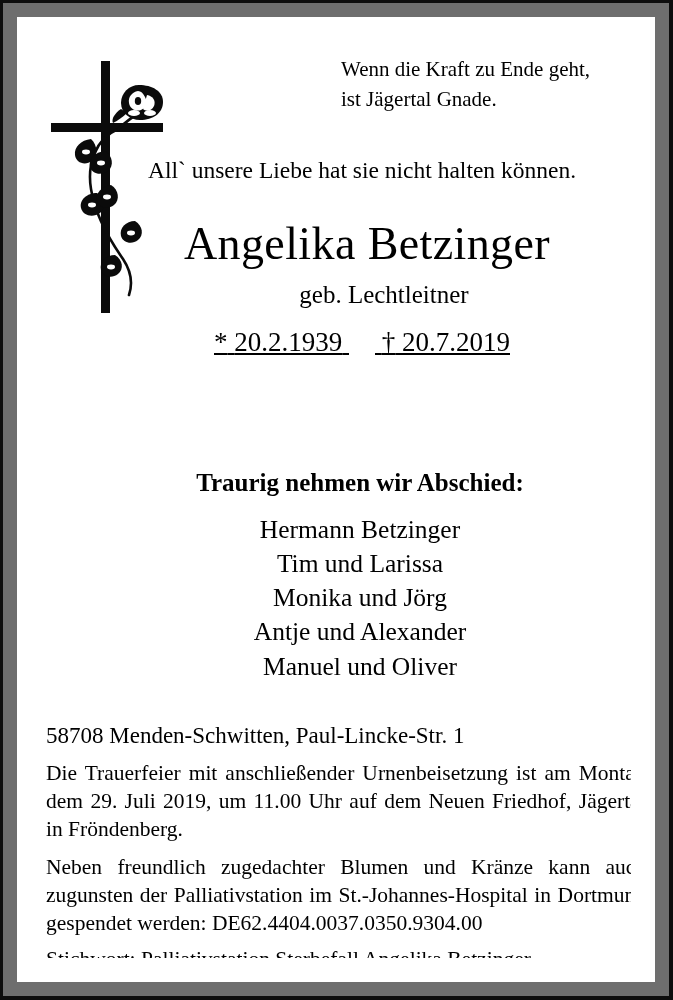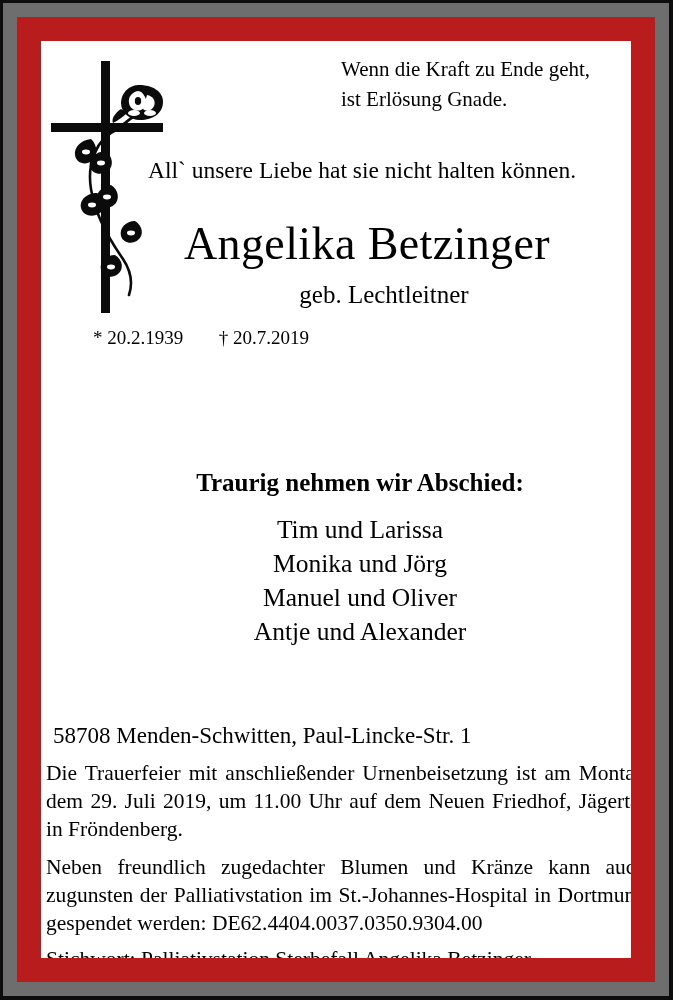--- a/index.html
+++ b/index.html
@@ -24,21 +24,21 @@
     border-bottom: 4px solid #0d0d0d;
     overflow: hidden;
   }
   
   .frame-inner {
     position: absolute;
     left: 14px;
     top: 14px;
     right: 14px;
     bottom: 14px;
-    background: #b91c1c;
+    background: #ffffff;
   }
   
   .paper {
     position: absolute;
     left: 24px;
     top: 24px;
     right: 24px;
     bottom: 24px;
     background: #ffffff;
     overflow: hidden;
@@ -102,25 +102,26 @@
     color: #000;
     padding-left: 96px;
     box-sizing: border-box;
   }
 
   .dates {
     position: absolute;
     left: 0;
     top: 286px;
     width: 100%;
-    text-align: left;
-    font-size: 19px;
+    text-align: center;
+    font-size: 27px;
     color: #000;
     padding-left: 52px;
     box-sizing: border-box;
+    text-decoration: underline;
   }
   .dates .date-gap { display: inline-block; width: 26px; }
 
   .farewell-heading {
     position: absolute;
     left: 0;
     top: 428px;
     width: 100%;
     text-align: center;
     font-size: 25px;
@@ -139,21 +140,21 @@
     box-sizing: border-box;
     text-align: center;
     font-size: 25.5px;
     line-height: 1.34;
     color: #000;
   }
   .mourners div { white-space: nowrap; }
 
   .address-line {
     position: absolute;
-    left: 12px;
+    left: 5px;
     top: 682px;
     font-size: 23px;
     color: #000;
     white-space: nowrap;
   }
 
   .ceremony-note {
     position: absolute;
     left: 5px;
     top: 718px;
@@ -245,43 +246,44 @@
             <ellipse cx="49" cy="162" rx="4" ry="2.4"></ellipse>
             <ellipse cx="64" cy="154" rx="4" ry="2.4"></ellipse>
             <ellipse cx="88" cy="190" rx="4" ry="2.4"></ellipse>
             <ellipse cx="68" cy="224" rx="4" ry="2.4"></ellipse>
           </g>
         </svg>
       </div>
 
       <div class="epigraph">
         <div>Wenn die Kraft zu Ende geht,</div>
-        <div>ist Erlösung Gnade.</div>
+        <div>ist Jägertal Gnade.</div>
       </div>
 
       <div class="lead-line">All` unsere Liebe hat sie nicht halten können.</div>
 
       <div class="deceased-name">Angelika Betzinger</div>
       <div class="maiden-name">geb. Lechtleitner</div>
 
       <div class="dates">
         <span>*</span>
         <span>20.2.1939</span>
         <span class="date-gap"></span>
         <span>†</span>
         <span>20.7.2019</span>
       </div>
 
       <div class="farewell-heading">Traurig nehmen wir Abschied:</div>
 
       <div class="mourners">
+        <div>Hermann Betzinger</div>
         <div>Tim und Larissa</div>
         <div>Monika und Jörg</div>
+        <div>Antje und Alexander</div>
         <div>Manuel und Oliver</div>
-        <div>Antje und Alexander</div>
       </div>
 
       <div class="address-line">58708 Menden-Schwitten, Paul-Lincke-Str. 1</div>
       <div class="ceremony-note">Die Trauerfeier mit anschließender Urnenbeisetzung ist am Montag, dem 29. Juli 2019, um 11.00 Uhr auf dem Neuen Friedhof, Jägertal, in Fröndenberg.</div>
       <div class="donation-note">Neben freundlich zugedachter Blumen und Kränze kann auch zugunsten der Palliativstation im St.-Johannes-Hospital in Dortmund gespendet werden: DE62.4404.0037.0350.9304.00</div>
       <div class="keyword-line">Stichwort: Palliativstation Sterbefall Angelika Betzinger</div>
 
     </div>
   </div>
 </div>

